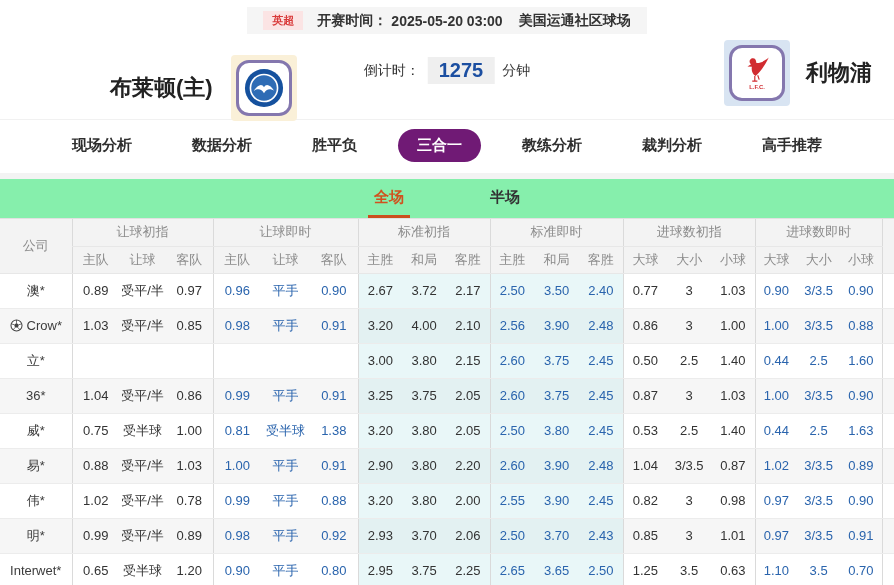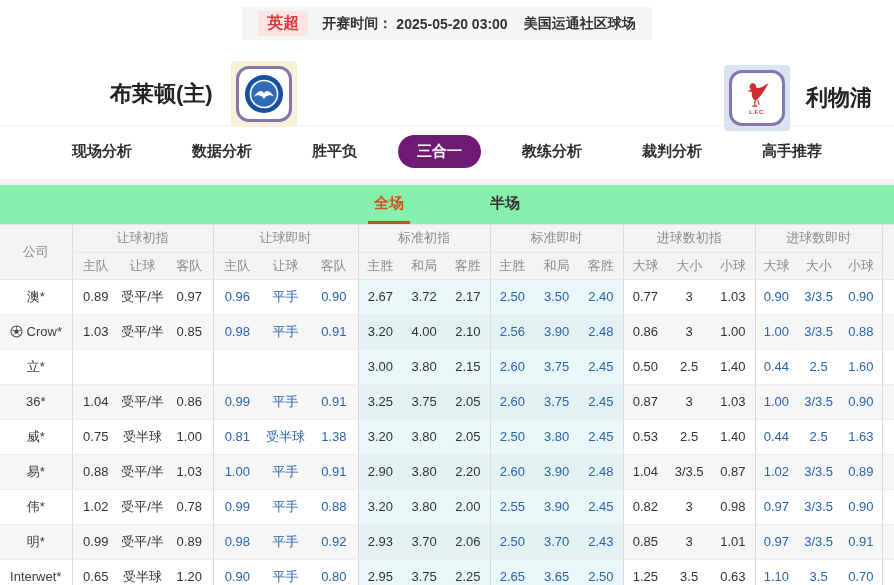--- a/index.html
+++ b/index.html
@@ -10,30 +10,30 @@
     background:#fff; color:#333;
   }
 
   
   .topbar-wrap { display:flex; justify-content:center; padding-top:7px; }
   .topbar {
     display:flex; align-items:center; background:#f5f5f5;
     padding:4px 16px; font-size:14px; font-weight:bold; color:#333;
   }
   .league-badge {
-    background:#fbe4e4; color:#d93b3b; font-size:16px;
+    background:#fbe4e4; color:#d93b3b; font-size:11px;
     padding:2px 9px; margin-right:14px; font-weight:bold;
   }
   .kickoff-label { margin-right:4px; }
   .venue { margin-left:16px; }
 
   
   .match-row { position:relative; height:80px; margin-top:5px; }
   .home-block { position:absolute; left:110px; top:16px; display:flex; align-items:center; gap:18px; }
-  .away-block { position:absolute; right:22px; top:20px; display:flex; align-items:center; gap:16px; }
+  .away-block { position:absolute; right:22px; top:1px; display:flex; align-items:center; gap:16px; }
   .team-name { font-size:22px; font-weight:bold; color:#222; }
   .crest-patch { width:66px; height:66px; border-radius:4px; display:flex; align-items:center; justify-content:center; }
   .crest-patch.home { background:#faf0d8; }
   .crest-patch.away { background:#d8e4f2; }
   .crest-box {
     width:56px; height:56px; background:#fff; border:3px solid #8477ae;
     border-radius:13px; display:flex; align-items:center; justify-content:center;
   }
   .countdown {
     position:absolute; left:50%; transform:translateX(-50%); top:18px;
@@ -103,20 +103,25 @@
       <span class="crest-box">
         <svg width="44" height="44" viewBox="-30 -30 60 60">
           <circle r="26" fill="#15519e"></circle>
           <circle r="18.5" fill="#2e6cb5" stroke="#fff" stroke-width="2.2"></circle>
           <path d="M -14 4 C -9 -4 -3 -7 0 -1 C 3 -7 9 -4 14 4 C 8 0 3 2 0 7 C -3 2 -8 0 -14 4 Z" fill="#fff"></path>
         </svg>
       </span>
     </span>
   </div>
 
+  <div class="countdown">
+    <span>倒计时：</span>
+    <span class="countdown-value">1275</span>
+    <span>分钟</span>
+  </div>
 
   <div class="away-block">
     <span class="crest-patch away">
       <span class="crest-box">
         <svg width="44" height="44" viewBox="-30 -30 60 60">
           <path d="M -7 -20 C -11 -18 -11 -14 -8 -12 L -13 -9 L -7 -8.5 C -8 -3 -6 2 -2 4 C 3 0 11 -10 16 -21 C 9 -15 2 -13 -1 -14 C -1 -18 -3 -21 -7 -20 Z" fill="#d12c31"></path>
           <path d="M -3 4 L -3 11 M -6.5 11 L 0.5 11 M 1 3 L 3 9" stroke="#d12c31" stroke-width="1.6" fill="none"></path>
           <text x="0" y="22" text-anchor="middle" font-size="8" font-weight="bold" fill="#d12c31" font-family="Liberation Sans, sans-serif">L.F.C.</text>
         </svg>
       </span>

